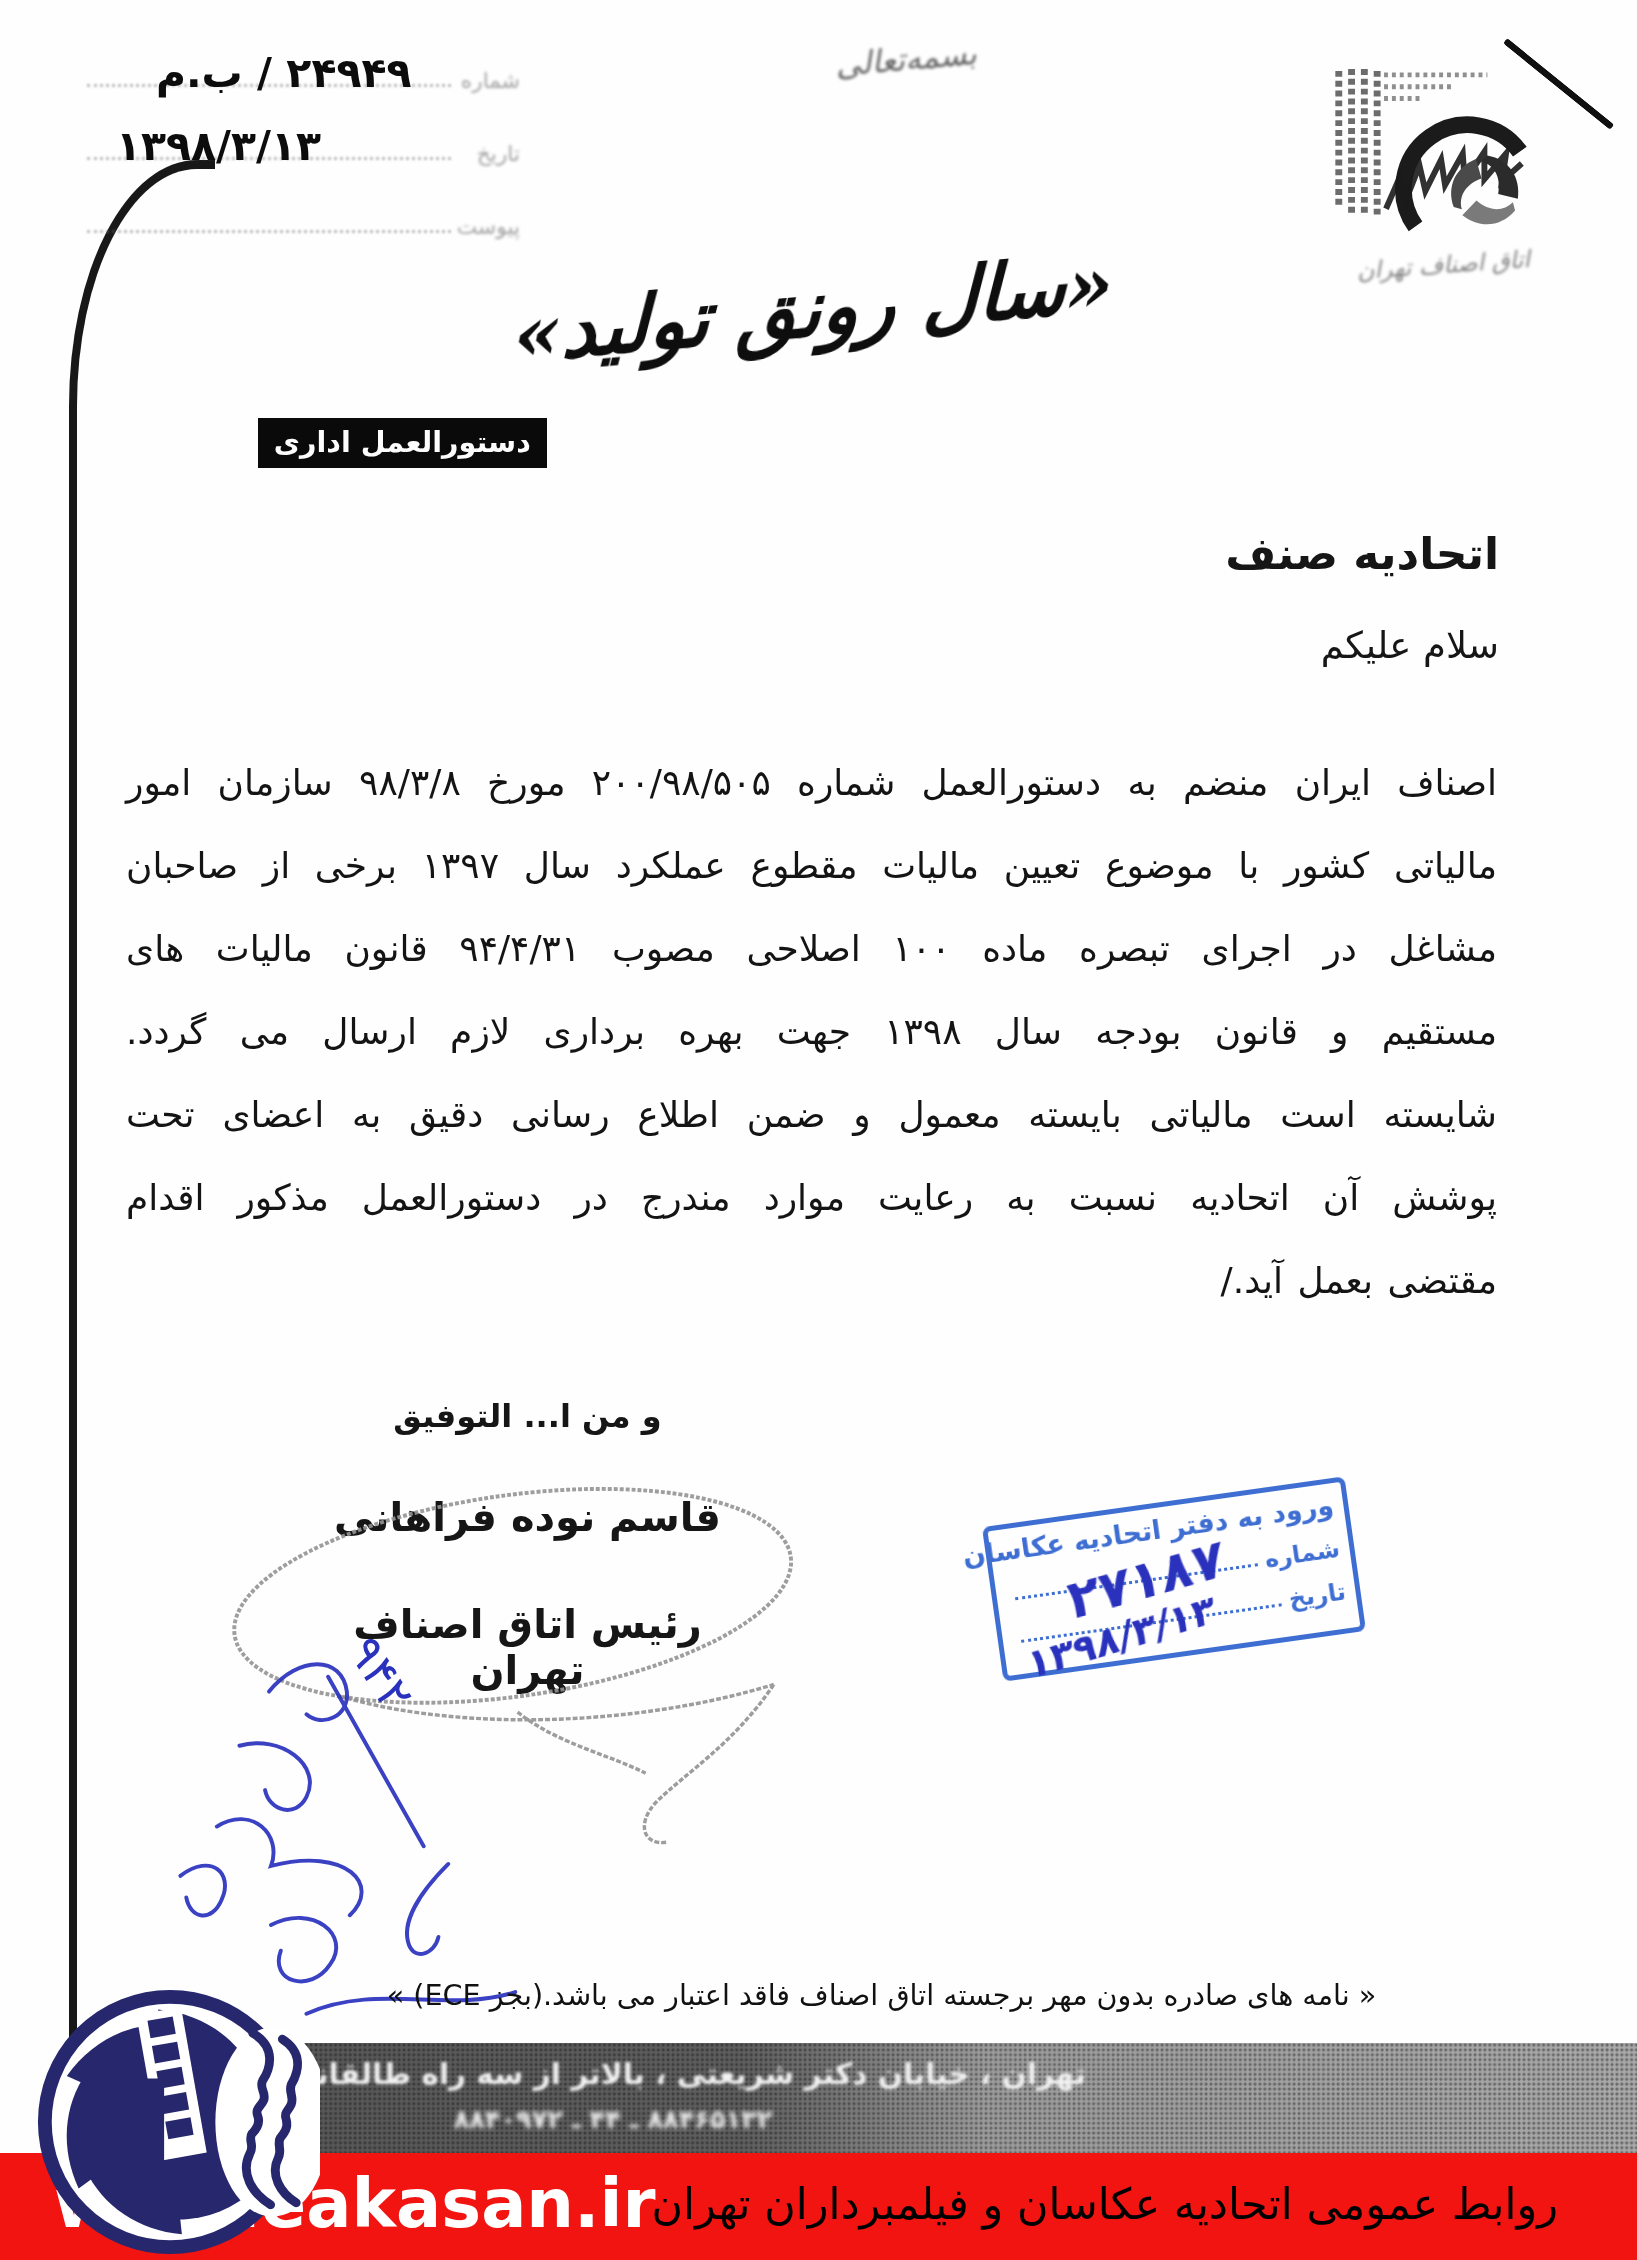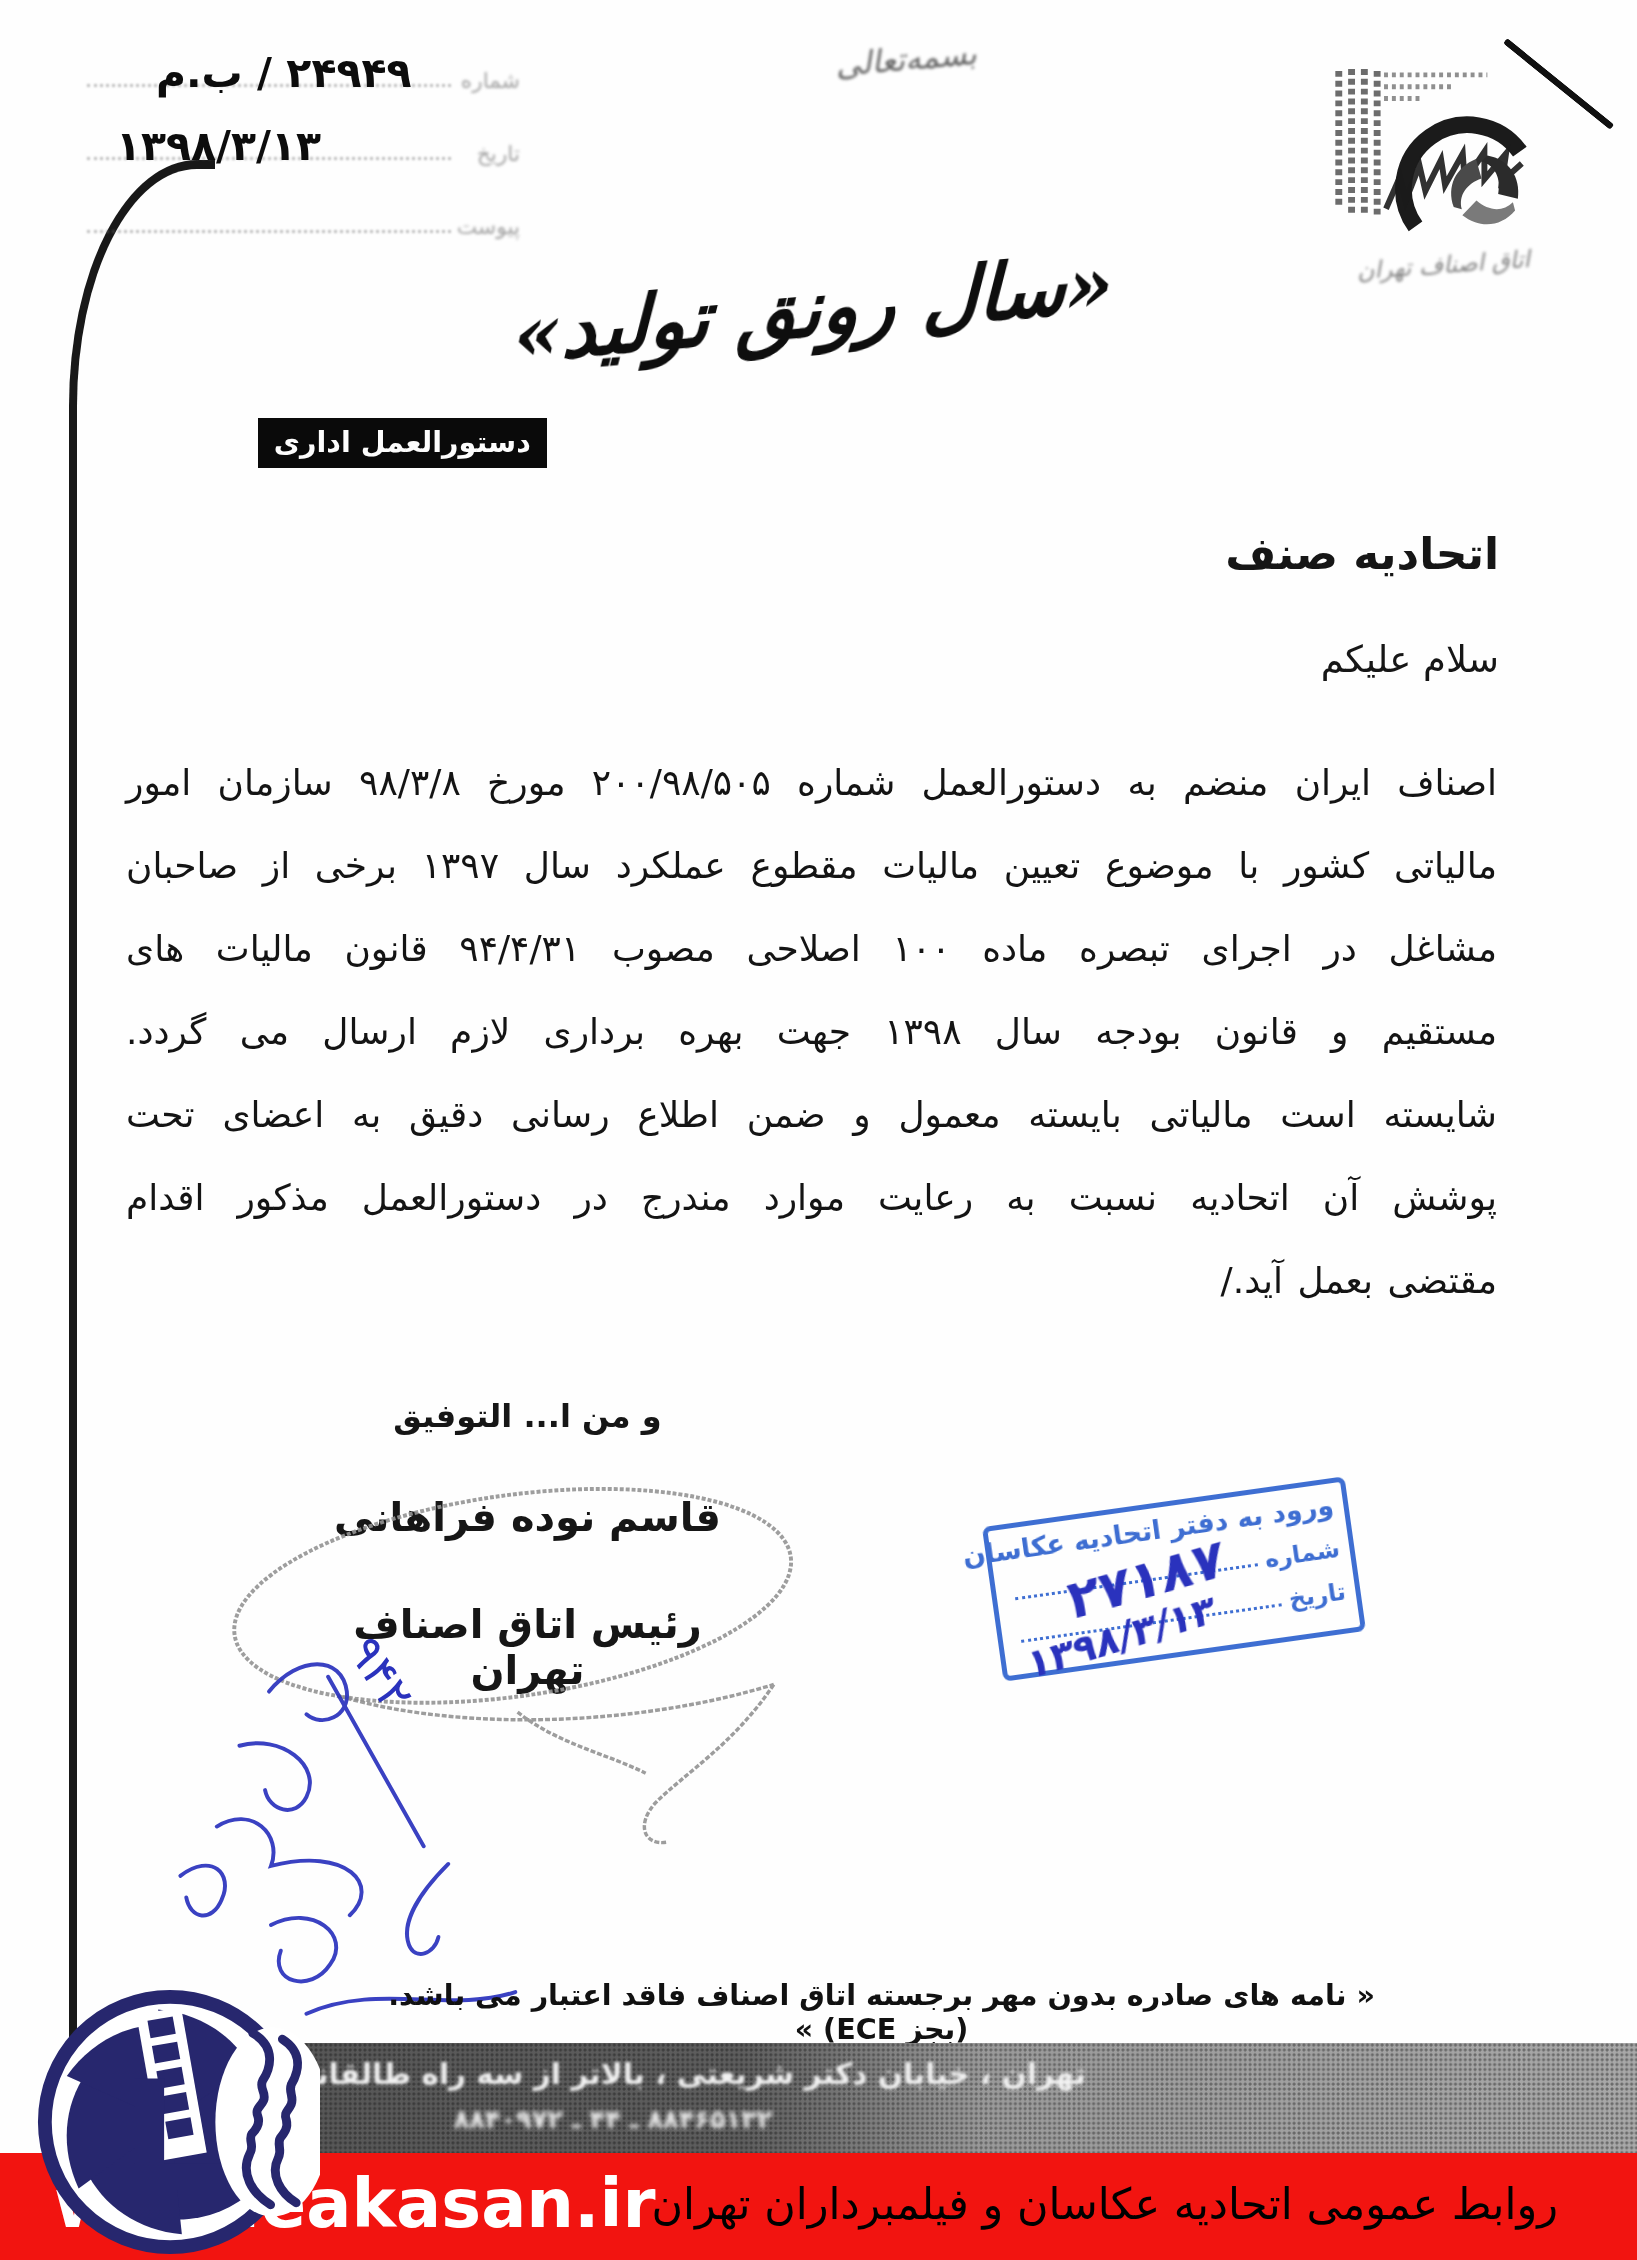--- a/index.html
+++ b/index.html
@@ -65,21 +65,21 @@
   }
   .automation-badge{
     position:absolute;left:258px;top:418px;background:#0a0a0a;color:#fdfdfd;
     font-size:28.6px;font-weight:bold;padding:6.9px 15.8px 8.9px 15.8px;letter-spacing:0;
   }
   
   .recipient{
     position:absolute;right:138px;top:528px;font-size:44px;font-weight:bold;
     letter-spacing:0;
   }
-  .salutation{position:absolute;right:138px;top:638px;font-size:37px;}
+  .salutation{position:absolute;right:138px;top:624px;font-size:37px;}
   .letter-body{
     position:absolute;right:140px;top:741px;width:1371px;direction:rtl;
     font-size:36px;line-height:83px;color:#141414;word-spacing:3px;
   }
   .body-line{text-align:justify;text-align-last:justify;height:83px;white-space:nowrap;display:block;}
   .body-line.first{padding-right:95px;}
   .body-line.last{text-align-last:right;}
   
   .closing-block{
     position:absolute;left:291px;top:1397px;width:473px;text-align:center;direction:rtl;
@@ -104,21 +104,21 @@
     position:absolute;color:var(--pen-blue);font-weight:bold;filter:blur(0.3px);
     white-space:nowrap;
   }
   .stamp-ink.number{left:69px;top:39px;font-size:53px;letter-spacing:9.9px;transform:rotate(-8deg) skewX(-8deg);}
   .stamp-ink.date{left:19.7px;top:100px;font-size:39px;letter-spacing:5.9px;transform:rotate(-9deg) skewX(-10deg);}
   
   .handwritten-note{position:absolute;left:123px;top:1598px;pointer-events:none;}
   
   .footnote{
     position:absolute;left:384px;top:1978px;width:995px;text-align:center;
-    font-size:28.6px;font-weight:bold;direction:rtl;color:#111;filter:blur(0.3px);
+    font-size:28.6px;font-weight:normal;direction:rtl;color:#111;filter:blur(0.3px);
   }
   .footer-band{
     position:absolute;left:89px;top:2043px;width:1549px;height:110px;
     background-color:#ababab;
     background-image:radial-gradient(circle at 2px 2px, #646464 1.3px, transparent 1.8px);
     background-size:4.9px 4.9px;
   }
   .footer-dark{
     position:absolute;inset:0;
     background:linear-gradient(90deg, rgba(30,30,30,.62), rgba(30,30,30,.55) 42%, rgba(110,110,110,.28) 58%, rgba(150,150,150,.12));

